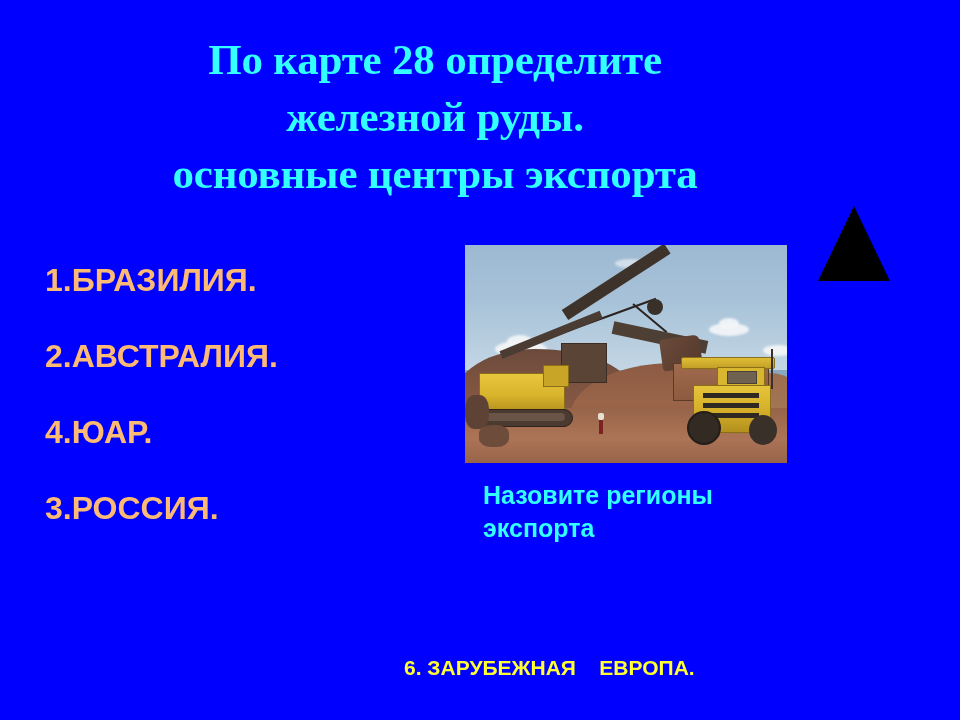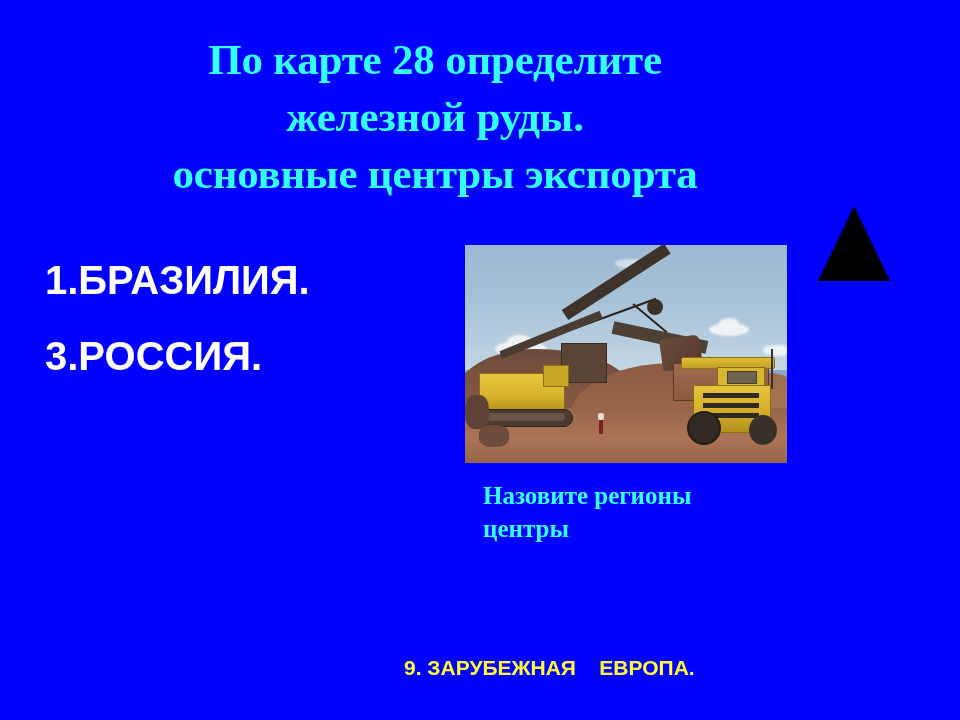--- a/index.html
+++ b/index.html
@@ -49,24 +49,24 @@
     border-right: 36px solid transparent;
     border-bottom: 75px solid #000000;
   }
 
   
   #export-list {
     position: absolute;
     left: 45px;
     top: 215px;
     width: 400px;
-    color: #ffffff;
+    color: #fdba74;
     font-family: "Liberation Sans", sans-serif;
     font-weight: bold;
-    font-size: 40px;
+    font-size: 32px;
     line-height: 76px;
   }
   #export-list .eitem { display: block; white-space: nowrap; }
 
   
   #photo-frame {
     position: absolute;
     left: 465px;
     top: 218px;
     width: 322px;
@@ -258,21 +258,21 @@
     background: #6d4c3c; border-radius: 40%;
   }
 
   
   #import-prompt {
     position: absolute;
     left: 483px;
     top: 452px;
     width: 300px;
     color: #33FFFF;
-    font-family: Liberation Serif, serif;
+    font-family: Liberation Sans, sans-serif;
     font-weight: bold;
     font-size: 25px;
     line-height: 33px;
   }
   #import-prompt .pline { display: block; }
 
   
   #import-list {
     position: absolute;
     left: 404px;
@@ -295,20 +295,22 @@
   <div id="title">
     <span class="tline">По карте 28 определите</span>
     <span class="tline">железной руды.</span>
     <span class="tline">основные центры экспорта</span>
   </div>
 
   <div id="triangle"></div>
 
   <div id="export-list">
     <span class="eitem">1.БРАЗИЛИЯ.</span>
+    <span class="eitem">2.АВСТРАЛИЯ.</span>
+    <span class="eitem">4.ЮАР.</span>
     <span class="eitem">3.РОССИЯ.</span>
   </div>
 
   <div id="photo-frame">
     <div id="photo">
       <div class="ph-sky"></div>
       <div class="cloud c4"></div>
       <div class="cloud c2"></div>
       <div class="cloud c2b"></div>
       <div class="cloud c3"></div>
@@ -349,22 +351,22 @@
 
       <div class="rock1"></div>
       <div class="rock2"></div>
       <div class="worker-b"></div>
       <div class="worker-h"></div>
     </div>
   </div>
 
   <div id="import-prompt">
     <span class="pline">Назовите регионы</span>
-    <span class="pline">центры</span>
+    <span class="pline">экспорта</span>
   </div>
 
   <div id="import-list">
-    <span class="iitem">9. ЗАРУБЕЖНАЯ    ЕВРОПА.</span>
+    <span class="iitem">6. ЗАРУБЕЖНАЯ    ЕВРОПА.</span>
     <span class="iitem">2. ЯПОНИЯ.</span>
     
   </div>
 
 </div>
 
 </body></html>

